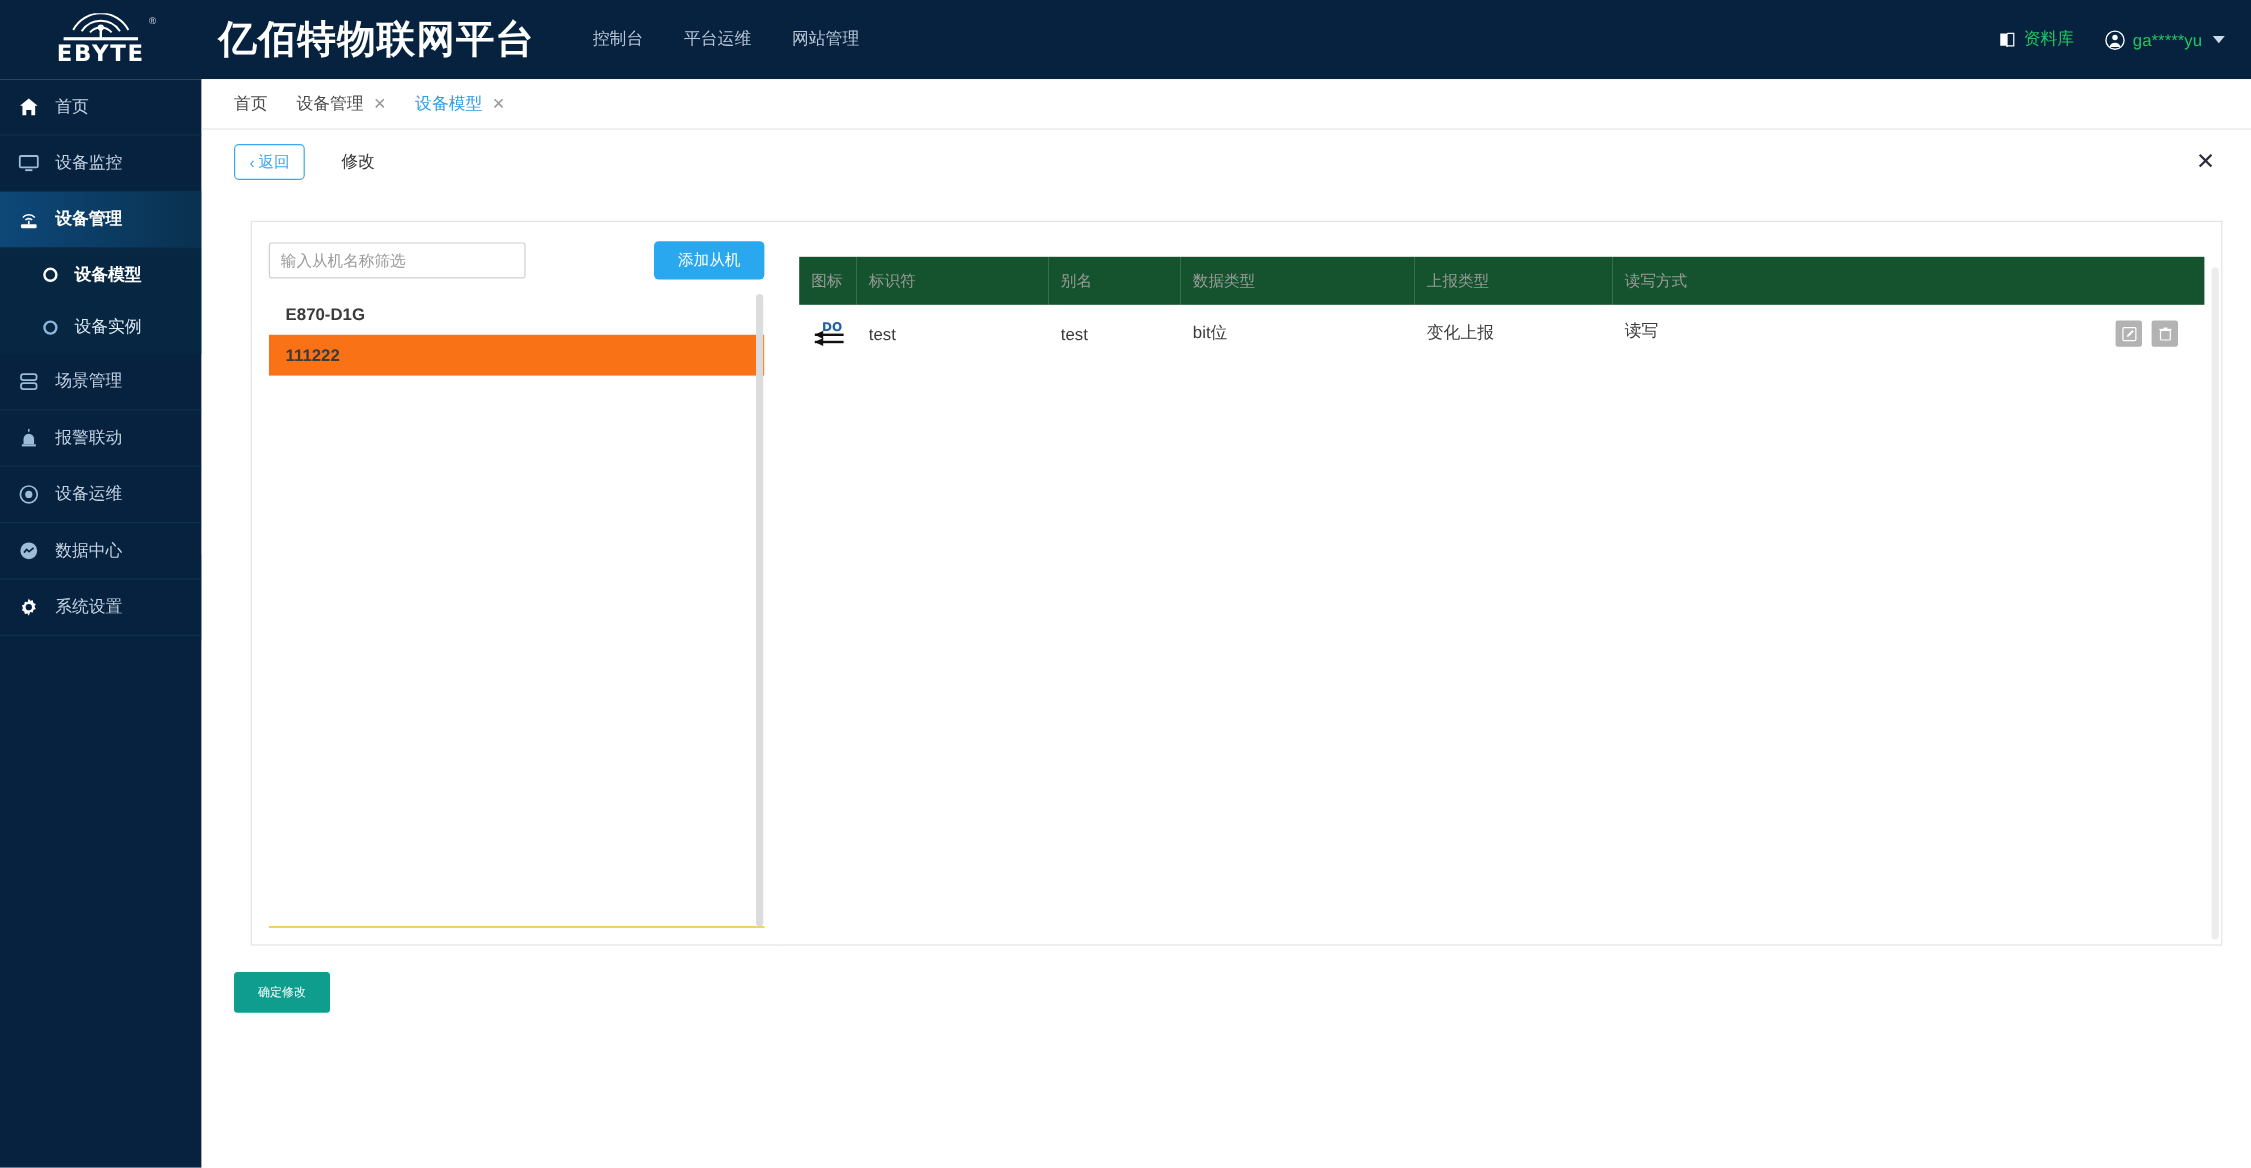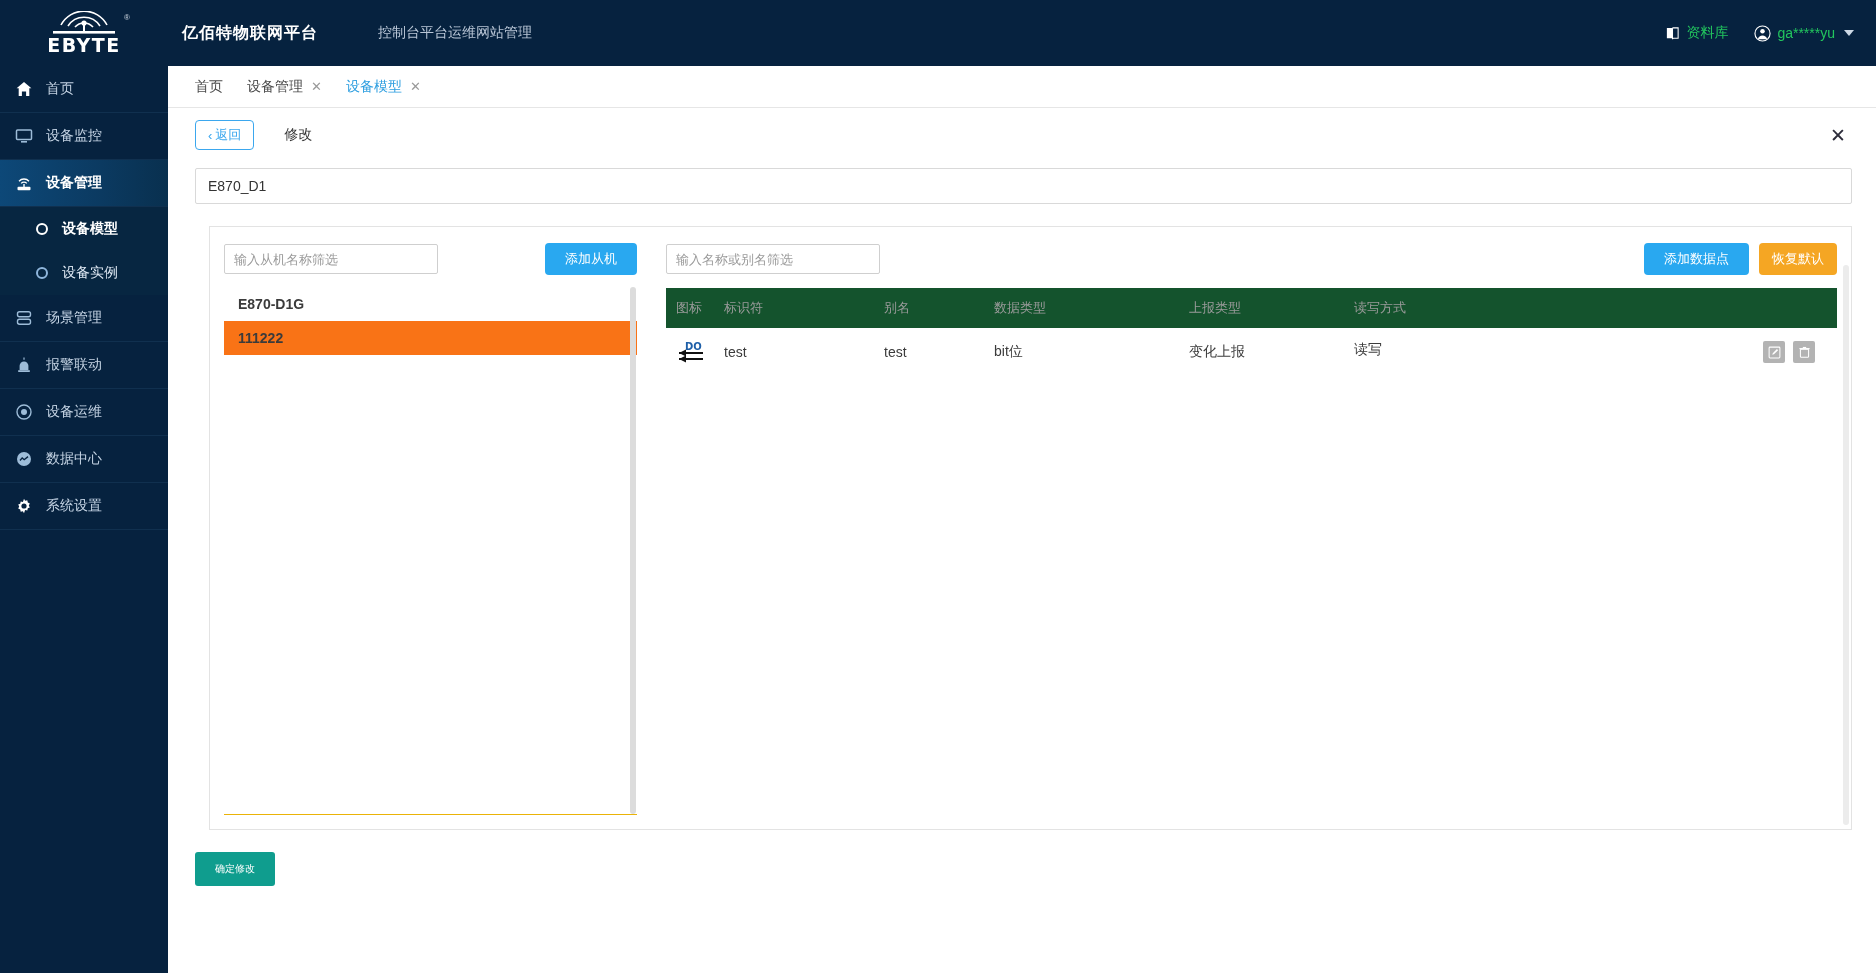--- a/index.html
+++ b/index.html
@@ -26,24 +26,24 @@
   .logo-text {
     color: #ffffff; font-size: 19px; font-weight: bold;
     letter-spacing: 1.5px; line-height: 19px; margin-top: -1px;
     font-family: "DejaVu Sans", sans-serif;
   }
   .logo-reg {
     position: absolute; right: 38px; top: 13px;
     color: #cfd8e3; font-size: 8px;
   }
   .site-title {
-    color: #ffffff; font-size: 16px; font-weight: bold;
+    color: #ffffff; font-size: 32px; font-weight: bold;
     margin-left: 14px; letter-spacing: 1px;
   }
-  .topnav { display: flex; align-items: center; margin-left: 60px; }
+  .topnav { display: flex; align-items: center; margin-left: 48px; gap: 34px; }
   .topnav-item {
     color: #b9c6d6; font-size: 14px; cursor: pointer; white-space: nowrap;
   }
   .top-right {
     margin-left: auto; display: flex; align-items: center;
     gap: 26px; margin-right: 22px;
   }
   .top-right-item {
     color: #22c55e; font-size: 14px; display: flex;
     align-items: center; gap: 6px; cursor: pointer;
@@ -390,23 +390,20 @@
 
   <div class="toolbar">
     <button class="btn-back">
       <span>‹</span>
       <span>返回</span>
     </button>
     <div class="toolbar-title">修改</div>
     <div class="btn-close-x">✕</div>
   </div>
 
-  <div class="name-input-wrap">
-    <input class="name-input" value="E870_D1" style="">
-  </div>
 
   <div class="panel">
     <div class="panel-row">
 
       <div class="left-col">
         <div class="left-head">
           <input class="filter-input" placeholder="输入从机名称筛选" style="">
           <button class="btn-blue add-slave-btn">添加从机</button>
         </div>
         <div class="slave-list">
@@ -414,27 +411,20 @@
             <span>E870-D1G</span>
           </div>
           <div class="slave-item sel">
             <span>111222</span>
           </div>
           <div class="list-scroll"></div>
         </div>
       </div>
 
       <div class="right-col">
-        <div class="right-head">
-          <input class="filter-input" placeholder="输入名称或别名筛选" style="">
-          <div class="btns">
-            <button class="btn-blue">添加数据点</button>
-            <button class="btn-orange">恢复默认</button>
-          </div>
-        </div>
 
         <table class="dp">
           <thead>
             <tr>
               <th style="width:48px">图标</th>
               <th style="width:160px">标识符</th>
               <th style="width:110px">别名</th>
               <th style="width:195px">数据类型</th>
               <th style="width:165px">上报类型</th>
               <th>读写方式</th>

